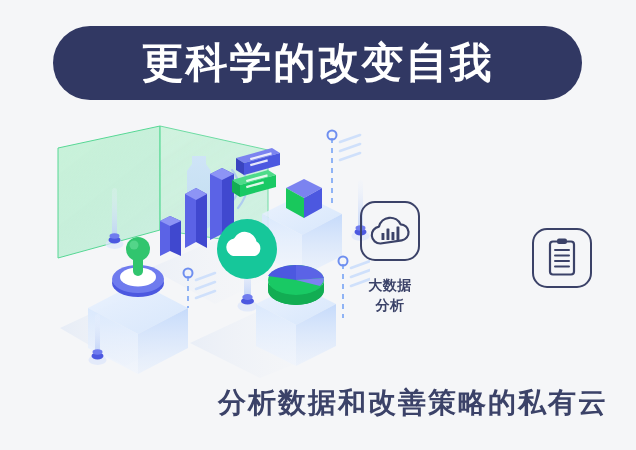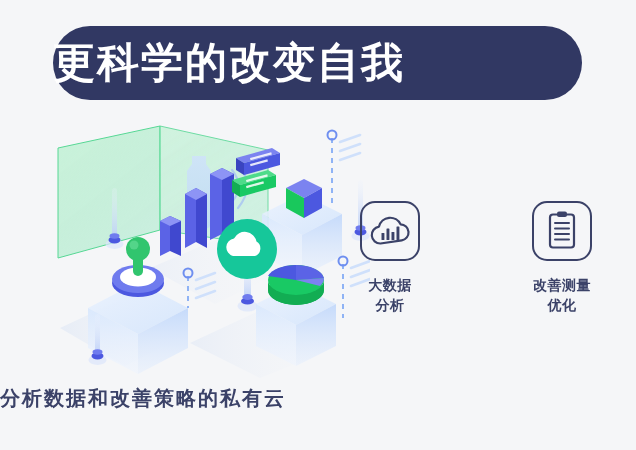--- a/index.html
+++ b/index.html
@@ -27,21 +27,21 @@
   .header-banner {
     position: absolute;
     left: 53px;
     top: 26px;
     width: 529px;
     height: 74px;
     background: #313863;
     border-radius: 37px;
     display: flex;
     align-items: center;
-    justify-content: flex-start;
+    justify-content: center;
     box-sizing: border-box;
   }
   .header-title {
     color: #ffffff;
     font-size: 42px;
     font-weight: bold;
     letter-spacing: 2px;
     line-height: 1;
     white-space: nowrap;
     font-family: "Liberation Sans", "DejaVu Sans", sans-serif;
@@ -95,23 +95,23 @@
     letter-spacing: 0.5px;
     white-space: pre-line;
   }
 
   
   .footer-tagline {
     position: absolute;
     left: 0;
     top: 386px;
     width: 608px;
-    text-align: left;
+    text-align: right;
     color: #3b4268;
-    font-size: 20px;
+    font-size: 28px;
     font-weight: bold;
     letter-spacing: 2px;
     line-height: 1.2;
     white-space: nowrap;
   }
 </style>
 </head>
 <body>
 
 <div class="page">
@@ -338,21 +338,19 @@
           <rect x="8" y="5.5" width="24" height="33" rx="3" fill="none" stroke="#3b4268" stroke-width="2.2"></rect>
           <rect x="15" y="2.5" width="10" height="5.5" rx="2" fill="#3b4268"></rect>
           <g stroke="#3b4268" stroke-width="2" stroke-linecap="round">
             <line x1="13" y1="14" x2="27" y2="14"></line>
             <line x1="13" y1="19.5" x2="27" y2="19.5"></line>
             <line x1="13" y1="25" x2="27" y2="25"></line>
             <line x1="13" y1="30.5" x2="27" y2="30.5"></line>
           </g>
         </svg>
       </div>
-      <div class="feature-label">改善测量
-优化</div>
     </div>
 
   </div>
 
   <div class="footer-tagline">分析数据和改善策略的私有云</div>
 
 </div>
 
 </body></html>

